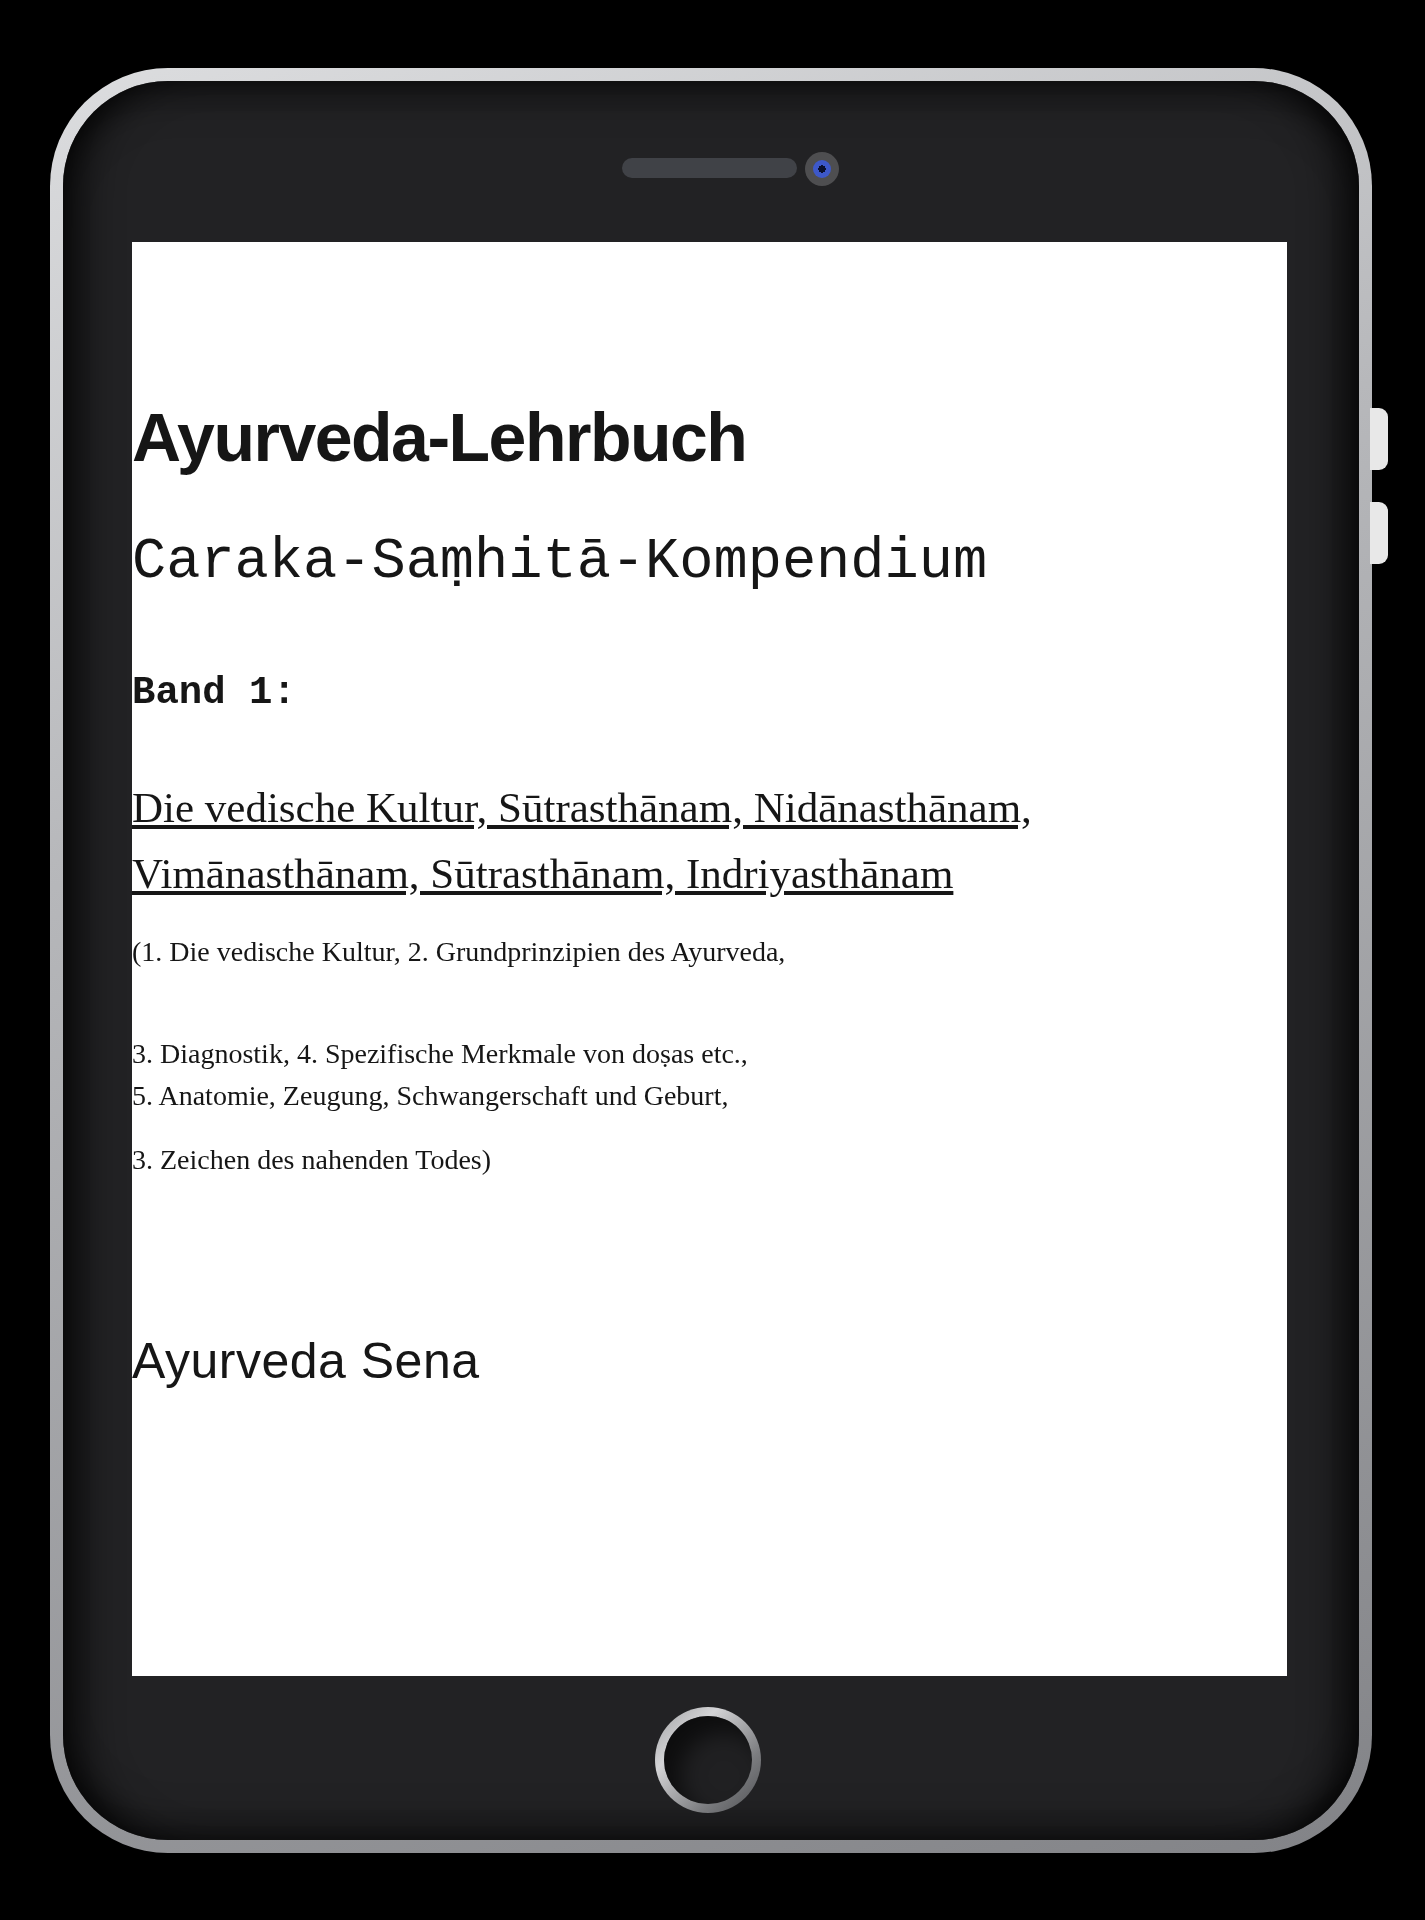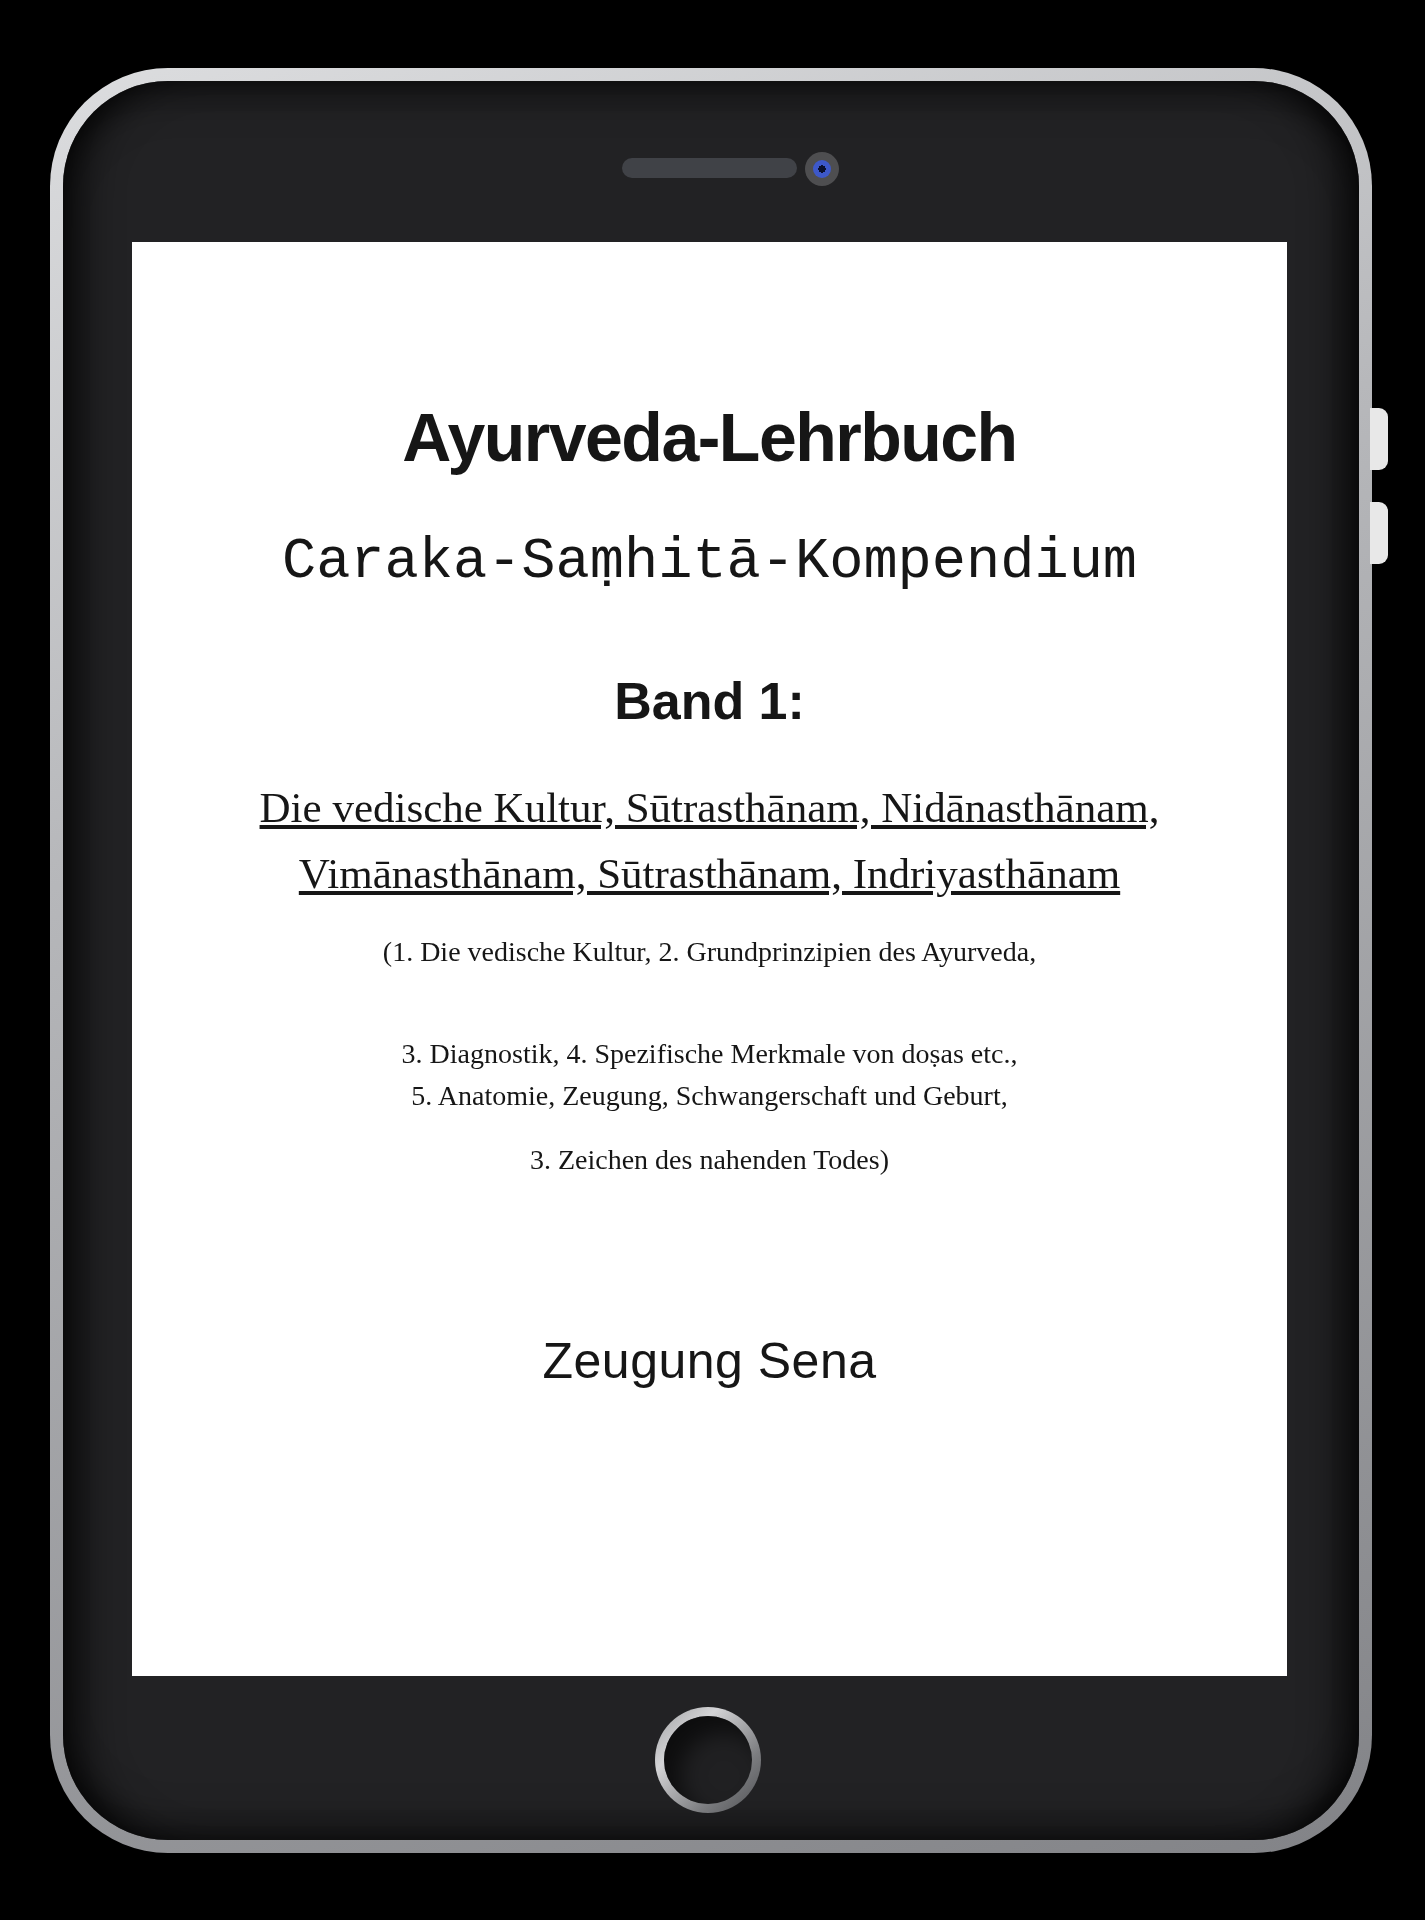--- a/index.html
+++ b/index.html
@@ -53,26 +53,26 @@
     background:#e8e8e8;border-radius:0 9px 9px 0;cursor:pointer;
   }
   .side-button.vol-up{top:340px;}
   .side-button.vol-down{top:434px;}
   
   .screen{
     position:absolute;left:82px;top:174px;width:1155px;height:1434px;
     background:#ffffff;overflow:hidden;
   }
   .screen .txt{
-    position:absolute;left:0;width:100%;text-align:center;
+    position:absolute;left:0;width:100%;text-align:left;
     color:#161616;white-space:nowrap;
   }
   .bp-title{top:156px;font-family:"Liberation Sans",sans-serif;font-weight:700;font-size:68px;letter-spacing:-1.5px;color:#0a0a0a;}
   .bp-subtitle{top:288px;font-family:Liberation Mono, monospace;font-size:57px;}
-  .bp-band{top:429px;font-family:Liberation Sans, sans-serif;font-weight:700;font-size:52px;}
+  .bp-band{top:429px;font-family:Liberation Mono, monospace;font-weight:700;font-size:39px;}
   .bp-line{font-family:"Liberation Serif",serif;font-size:43px;text-decoration:underline;}
   .bp-line1{top:541px;}
   .bp-line2{top:607px;}
   .bp-toc{font-family:"Liberation Serif",serif;font-size:28px;}
   .bp-toc1{top:694px;}
   .bp-toc2{top:768px;margin-top:28px;}
   .bp-toc3{top:838px;}
   .bp-toc4{top:902px;}
   .bp-author{top:1090px;font-family:"Liberation Sans",sans-serif;font-size:50px;letter-spacing:.5px;color:#111;}
 </style>
@@ -91,21 +91,21 @@
   <div class="screen">
     <div class="txt bp-title">Ayurveda-Lehrbuch</div>
     <div class="txt bp-subtitle">Caraka-Saṃhitā-Kompendium</div>
     <div class="txt bp-band">Band 1:</div>
     <div class="txt bp-line bp-line1">Die vedische Kultur, Sūtrasthānam, Nidānasthānam,</div>
     <div class="txt bp-line bp-line2">Vimānasthānam, Sūtrasthānam, Indriyasthānam</div>
     <div class="txt bp-toc bp-toc1">(1. Die vedische Kultur, 2. Grundprinzipien des Ayurveda,</div>
     <div class="txt bp-toc bp-toc2">3. Diagnostik, 4. Spezifische Merkmale von doṣas etc.,</div>
     <div class="txt bp-toc bp-toc3">5. Anatomie, Zeugung, Schwangerschaft und Geburt,</div>
     <div class="txt bp-toc bp-toc4">3. Zeichen des nahenden Todes)</div>
-    <div class="txt bp-author">Zeugung Sena</div>
+    <div class="txt bp-author">Ayurveda Sena</div>
   </div>
 
   <div class="home-button">
     <div class="home-button-inner"></div>
   </div>
 
   <div class="side-button vol-up"></div>
   <div class="side-button vol-down"></div>
 </div>
 

